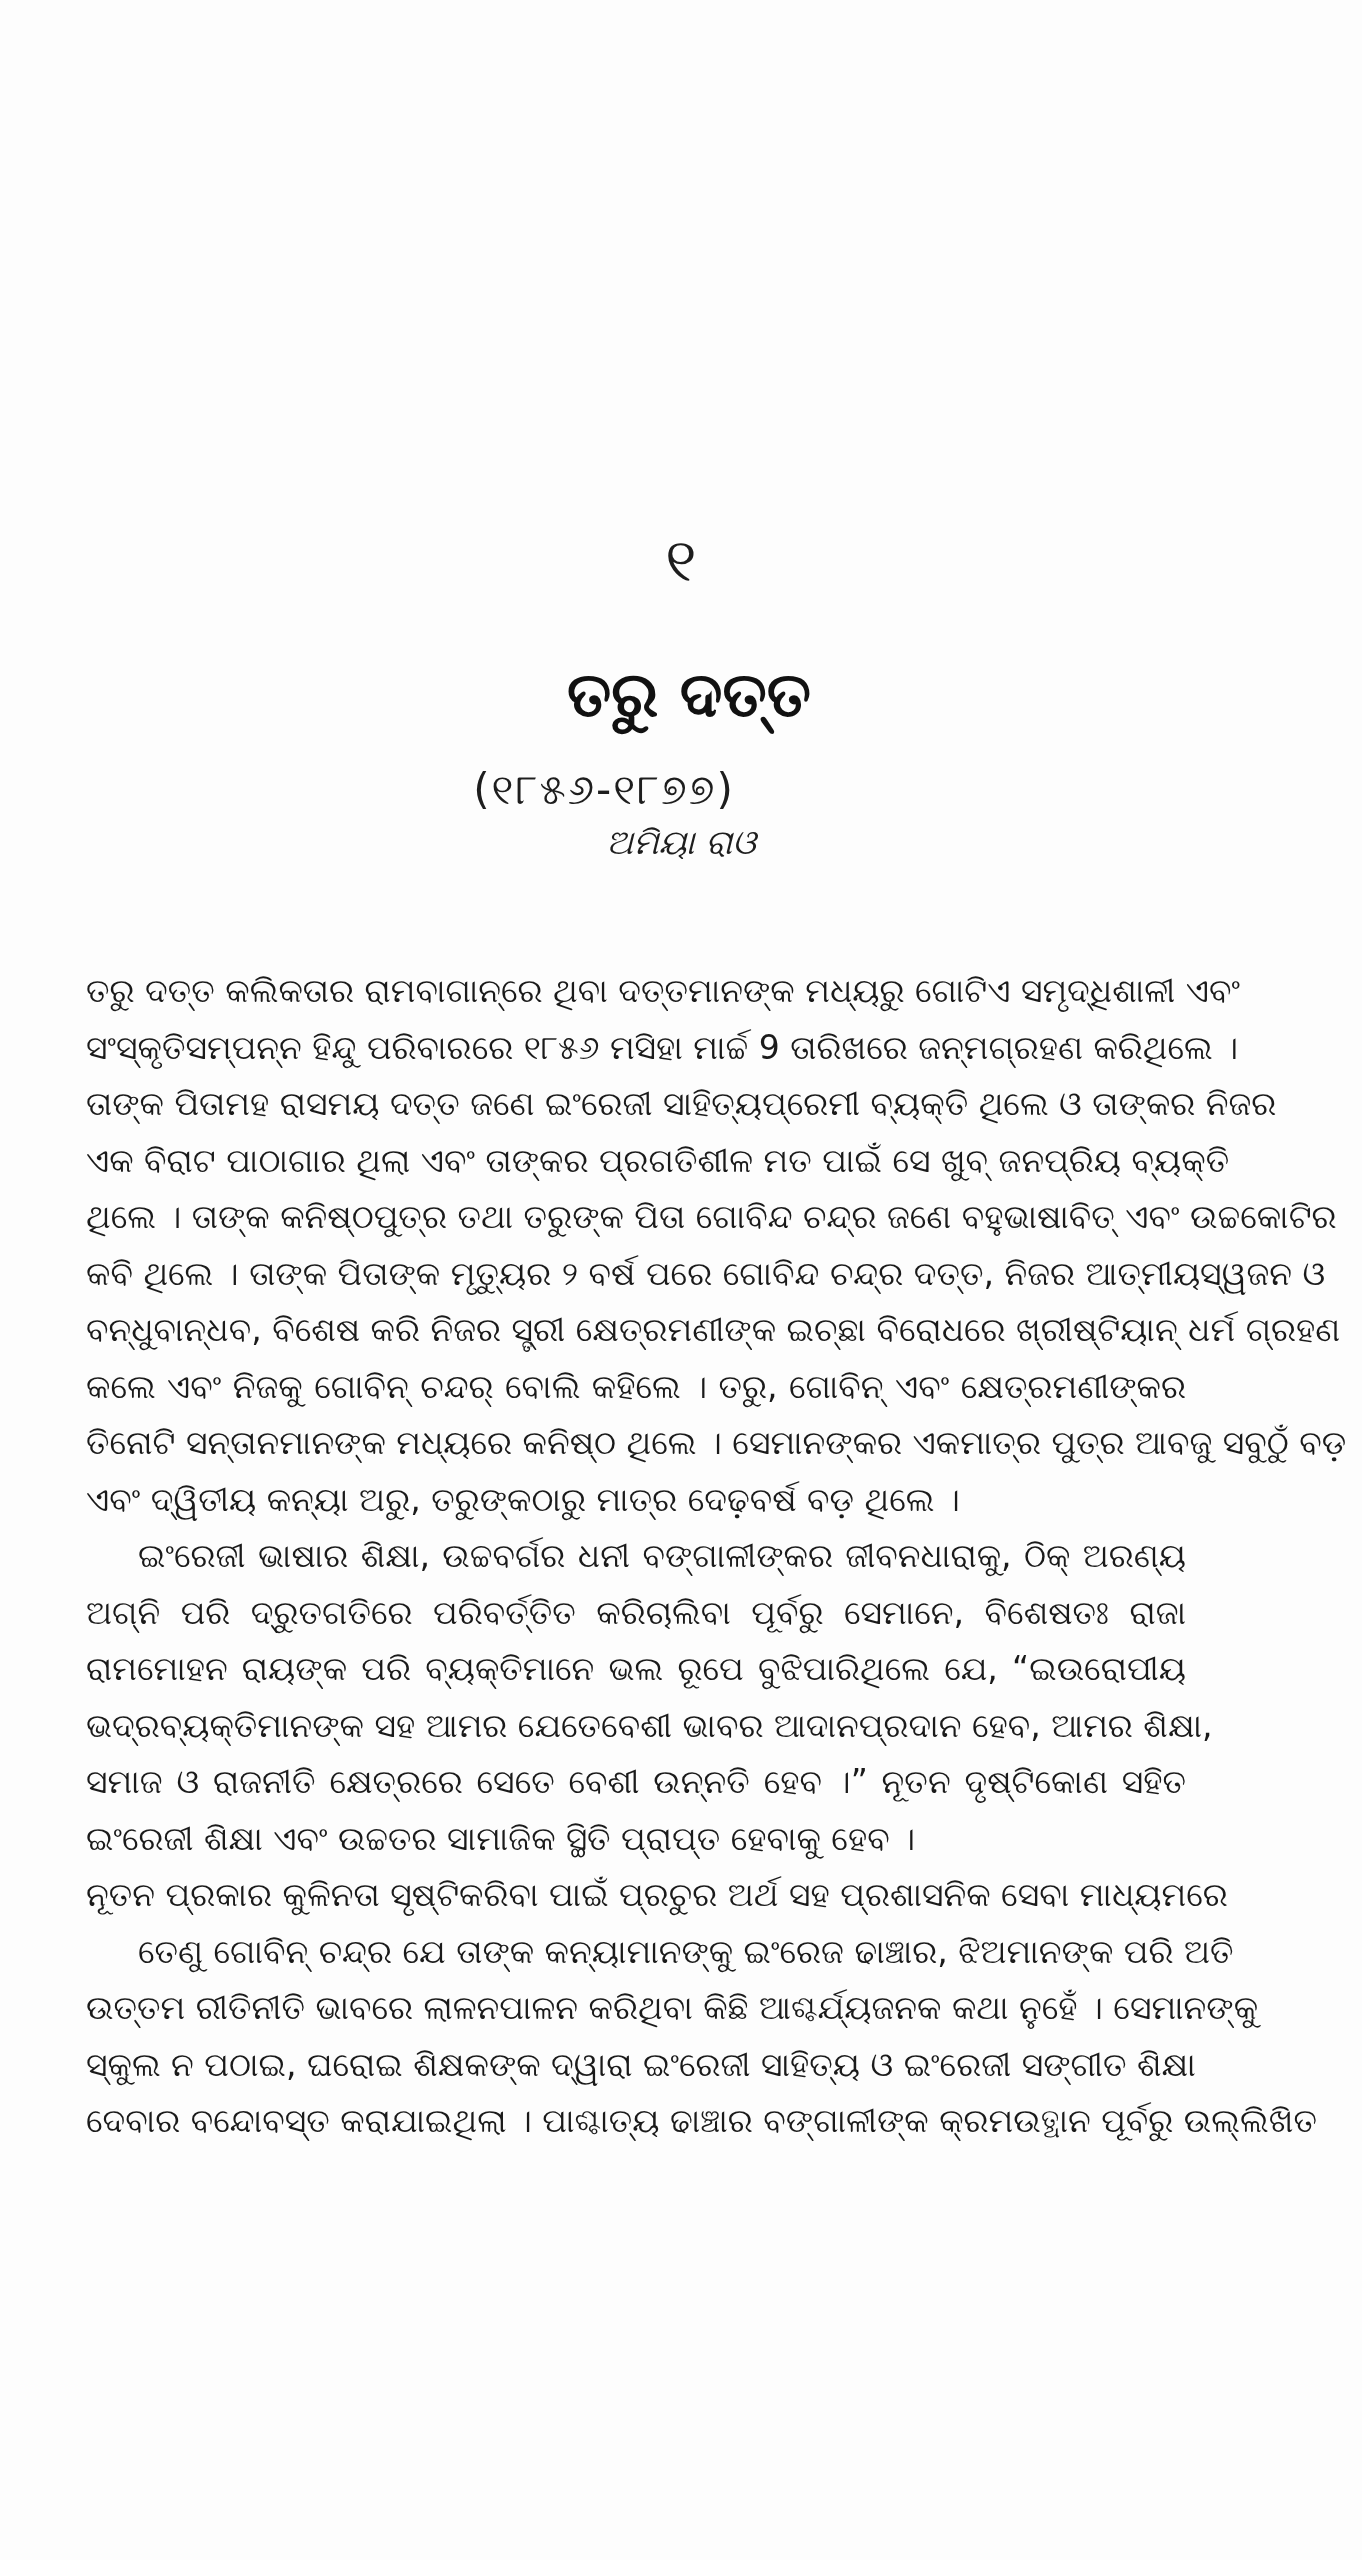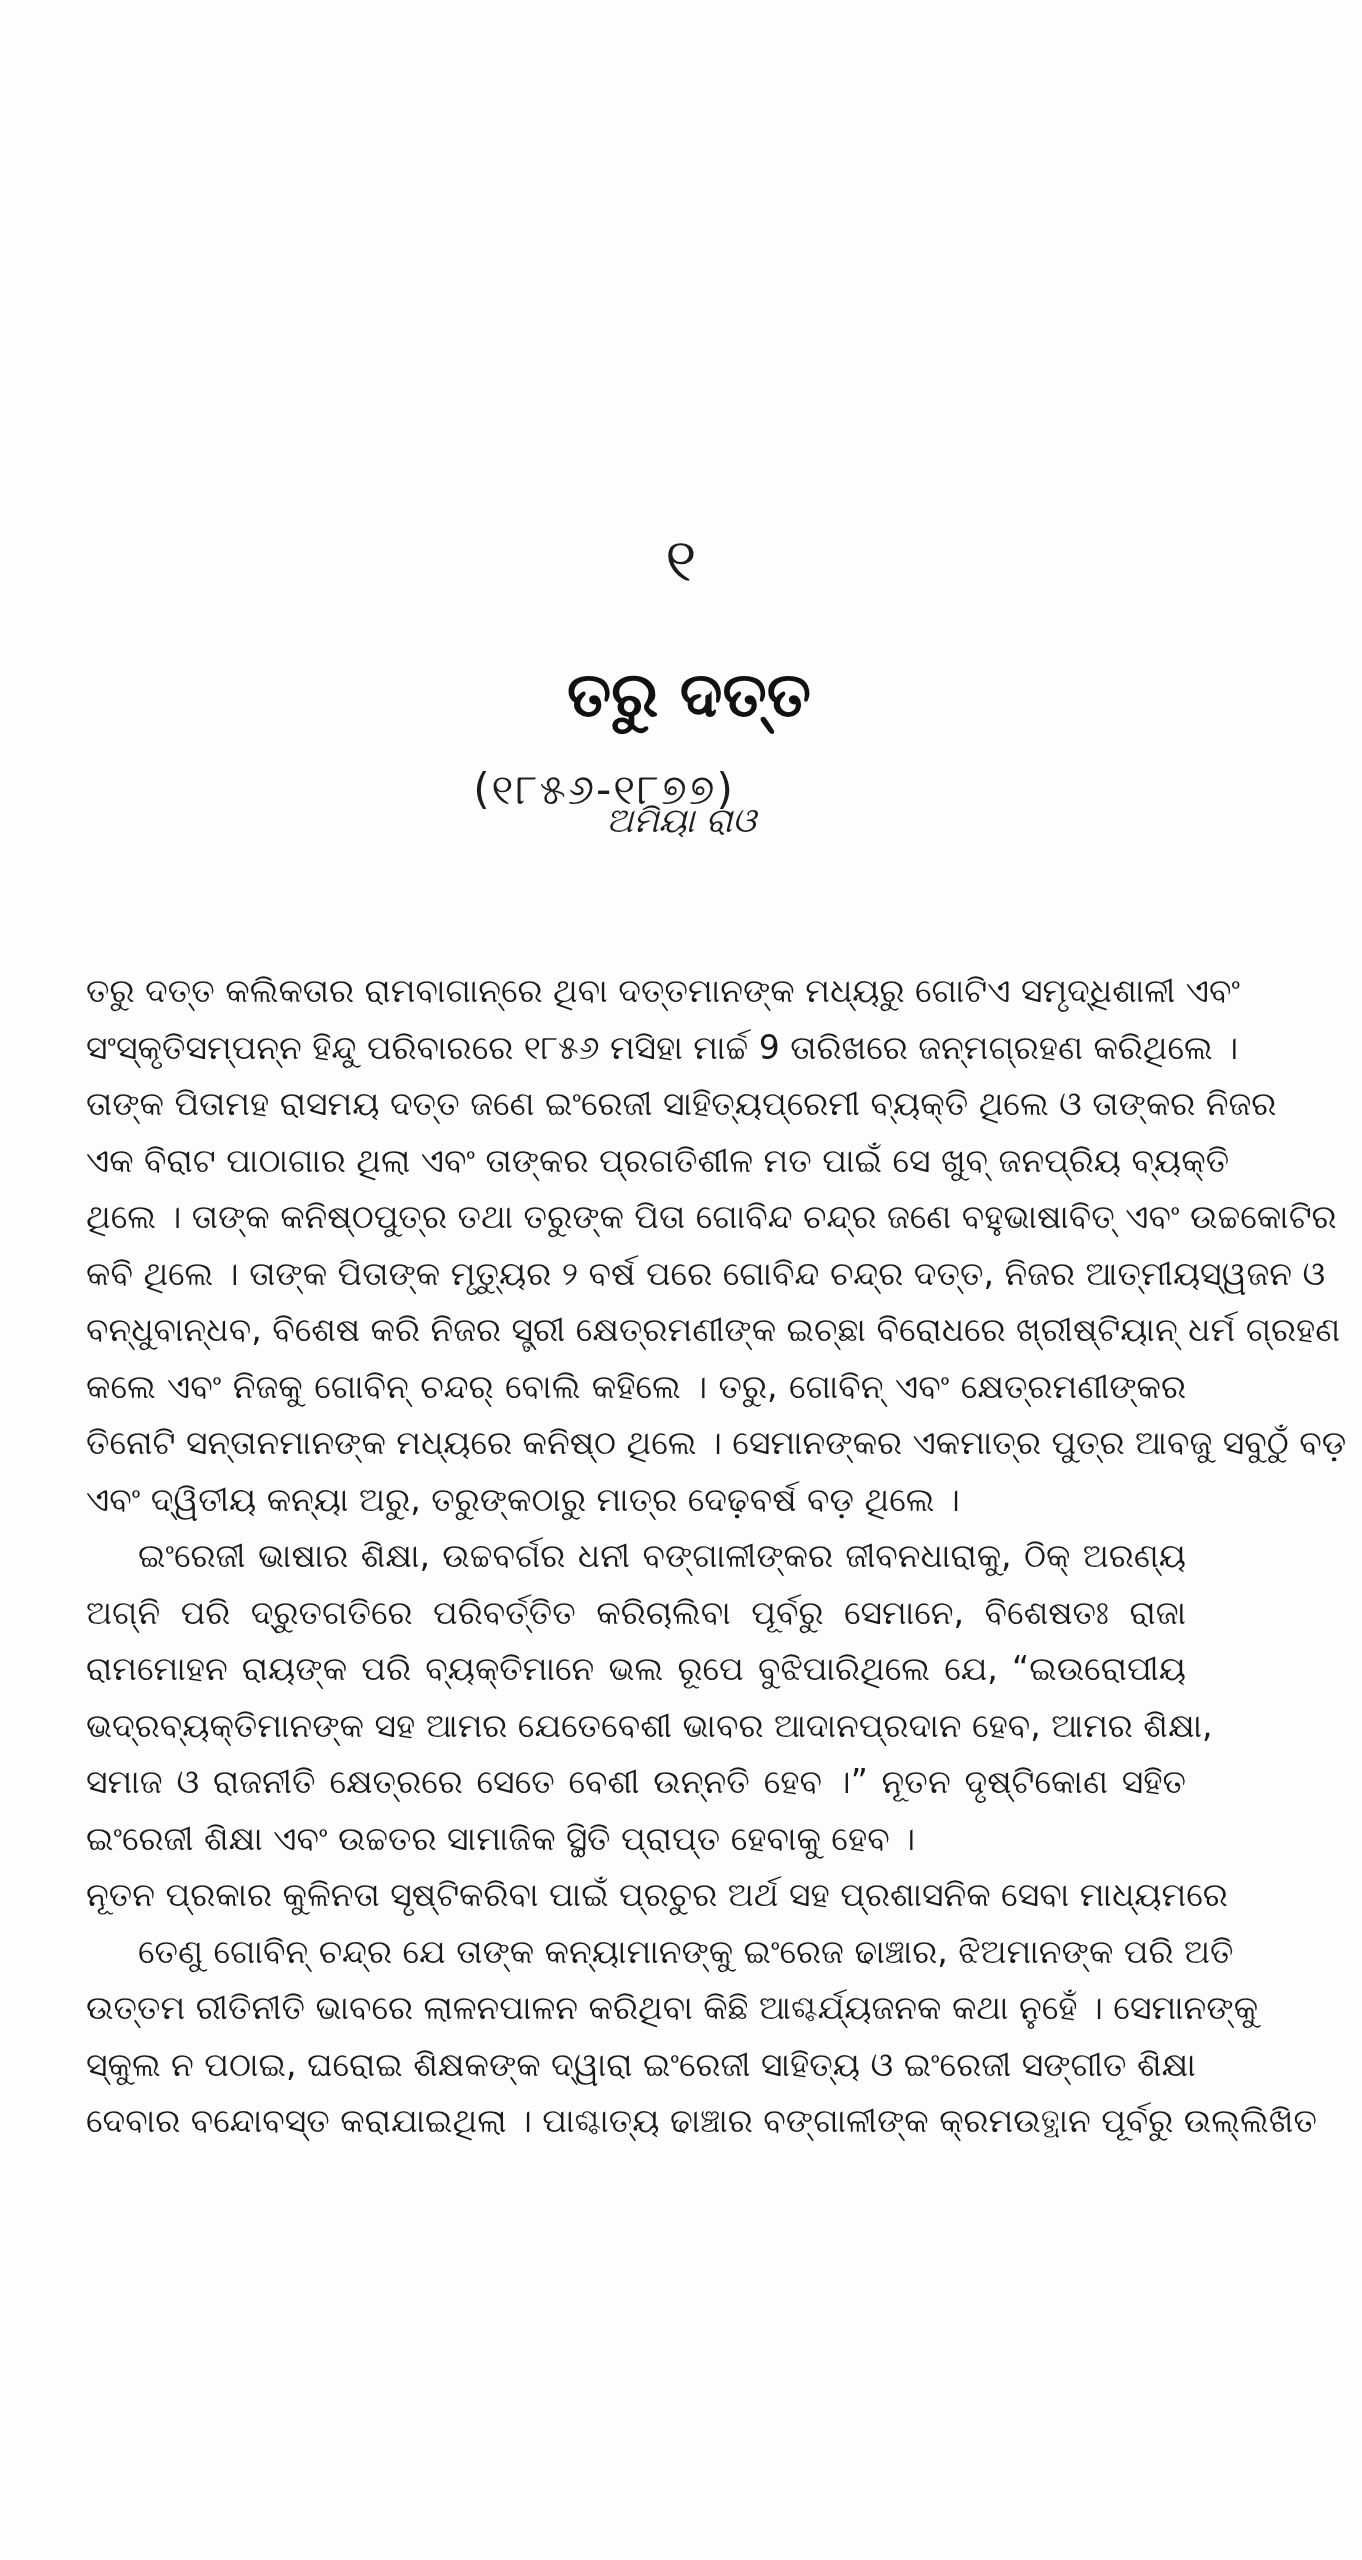--- a/index.html
+++ b/index.html
@@ -46,21 +46,21 @@
       top: 760px;
       left: 0; width: 1208px;
       text-align: center;
       font-size: 42px;
       line-height: 60px;
       letter-spacing: 2px;
       color: #1d1d1d;
     }
     .author {
       position: absolute;
-      top: 795px;
+      top: 817px;
       left: 0; width: 1362px;
       text-align: center;
       font-size: 34px;
       font-style: italic;
       line-height: 50px;
       color: #1d1d1d;
     }
     .body-text {
       position: absolute;
       top: 963px;

